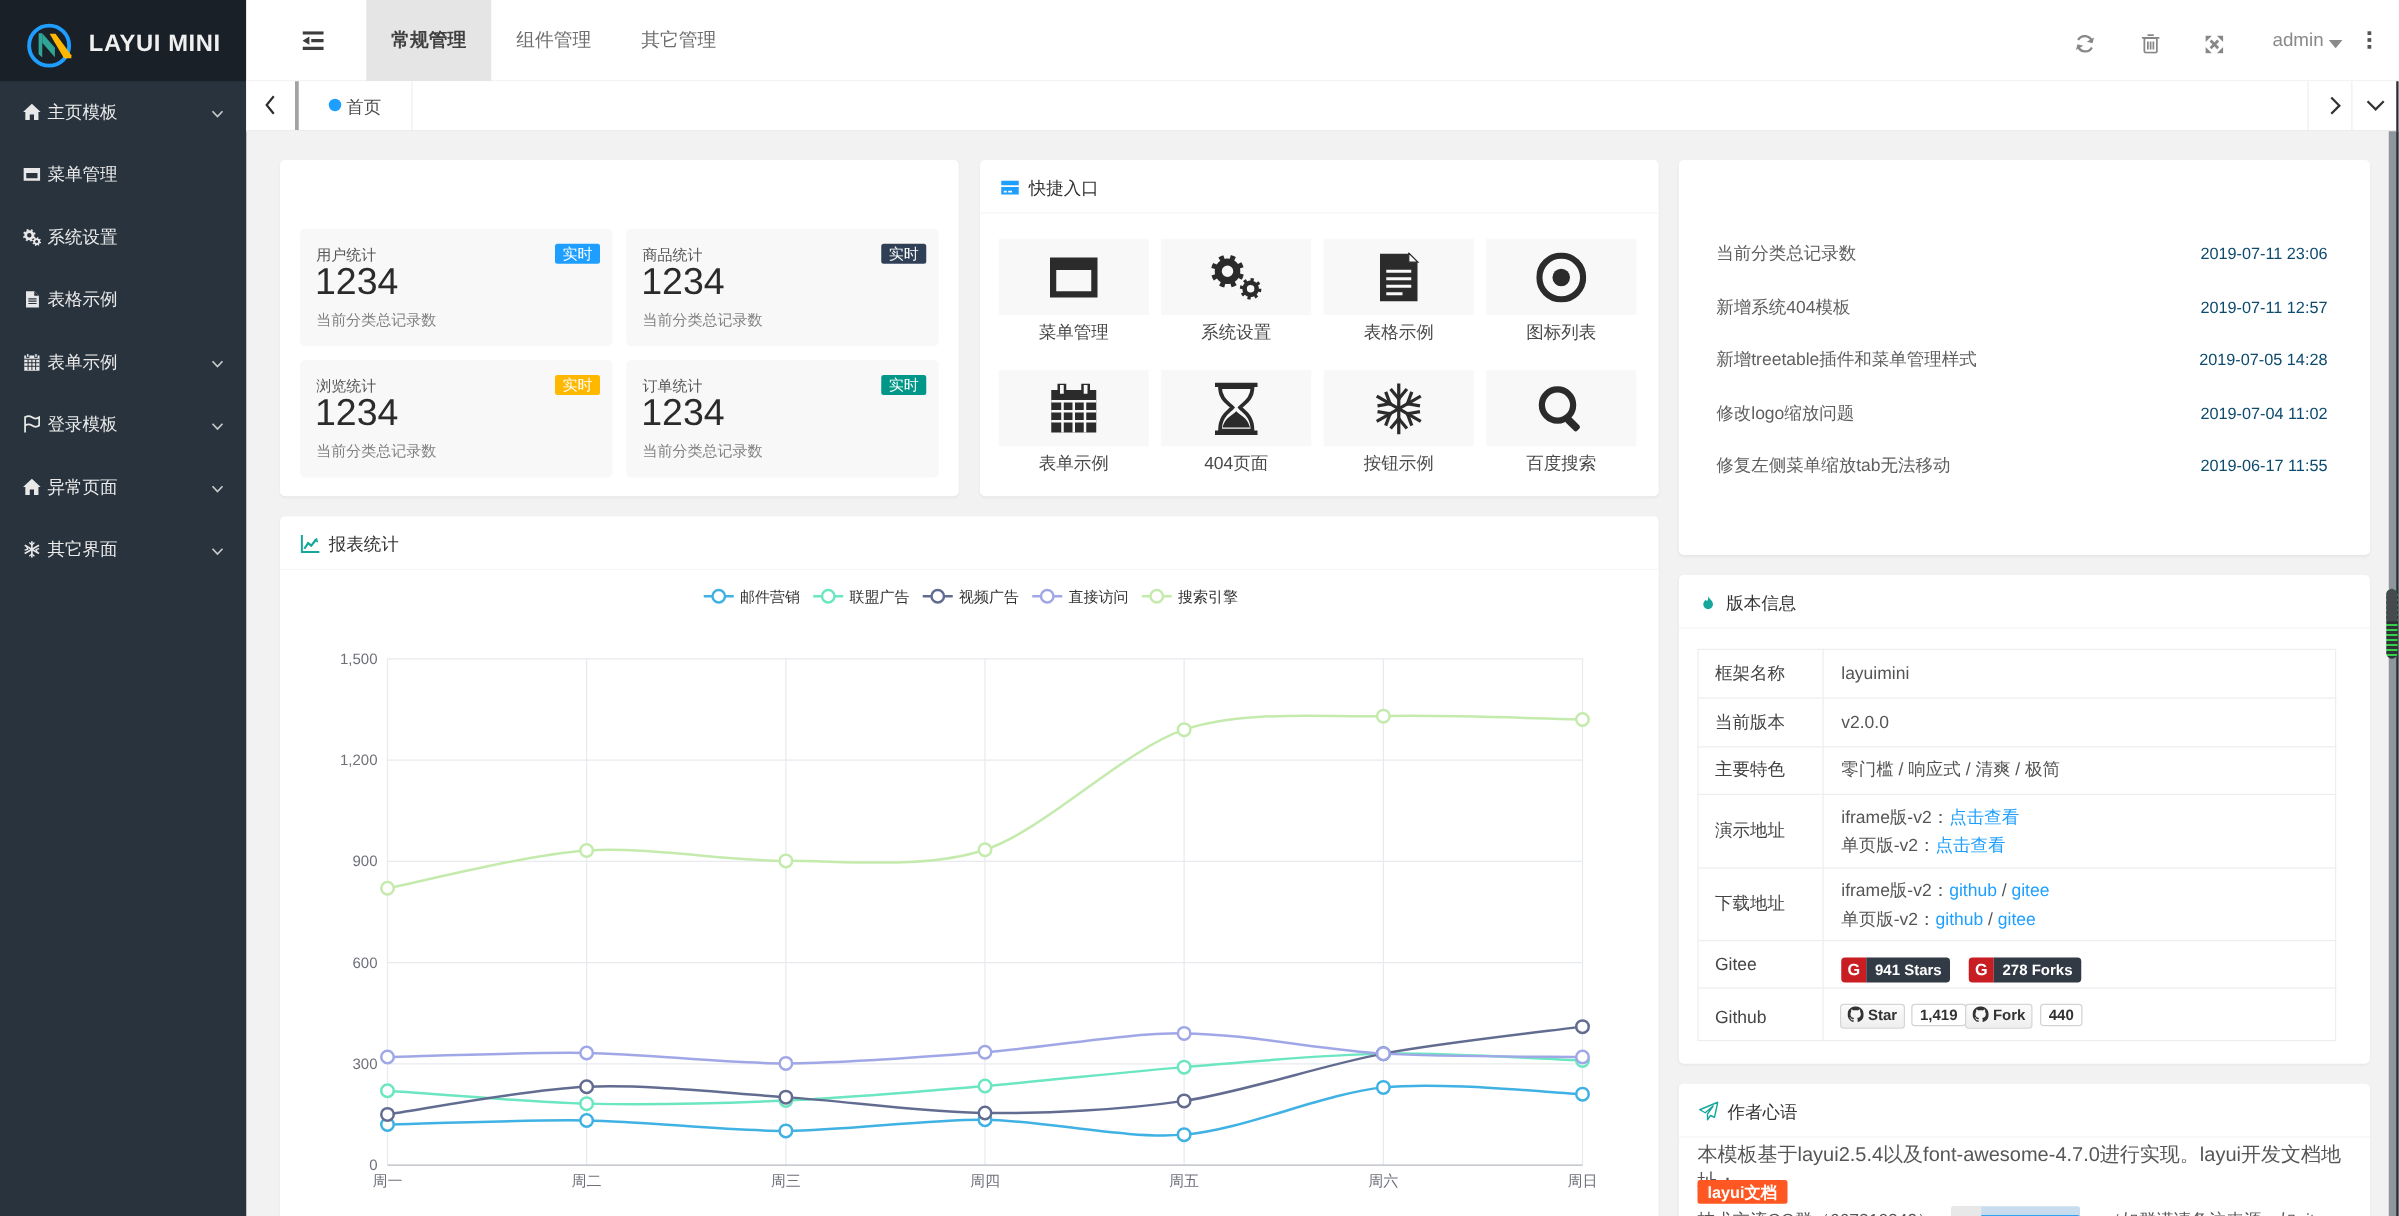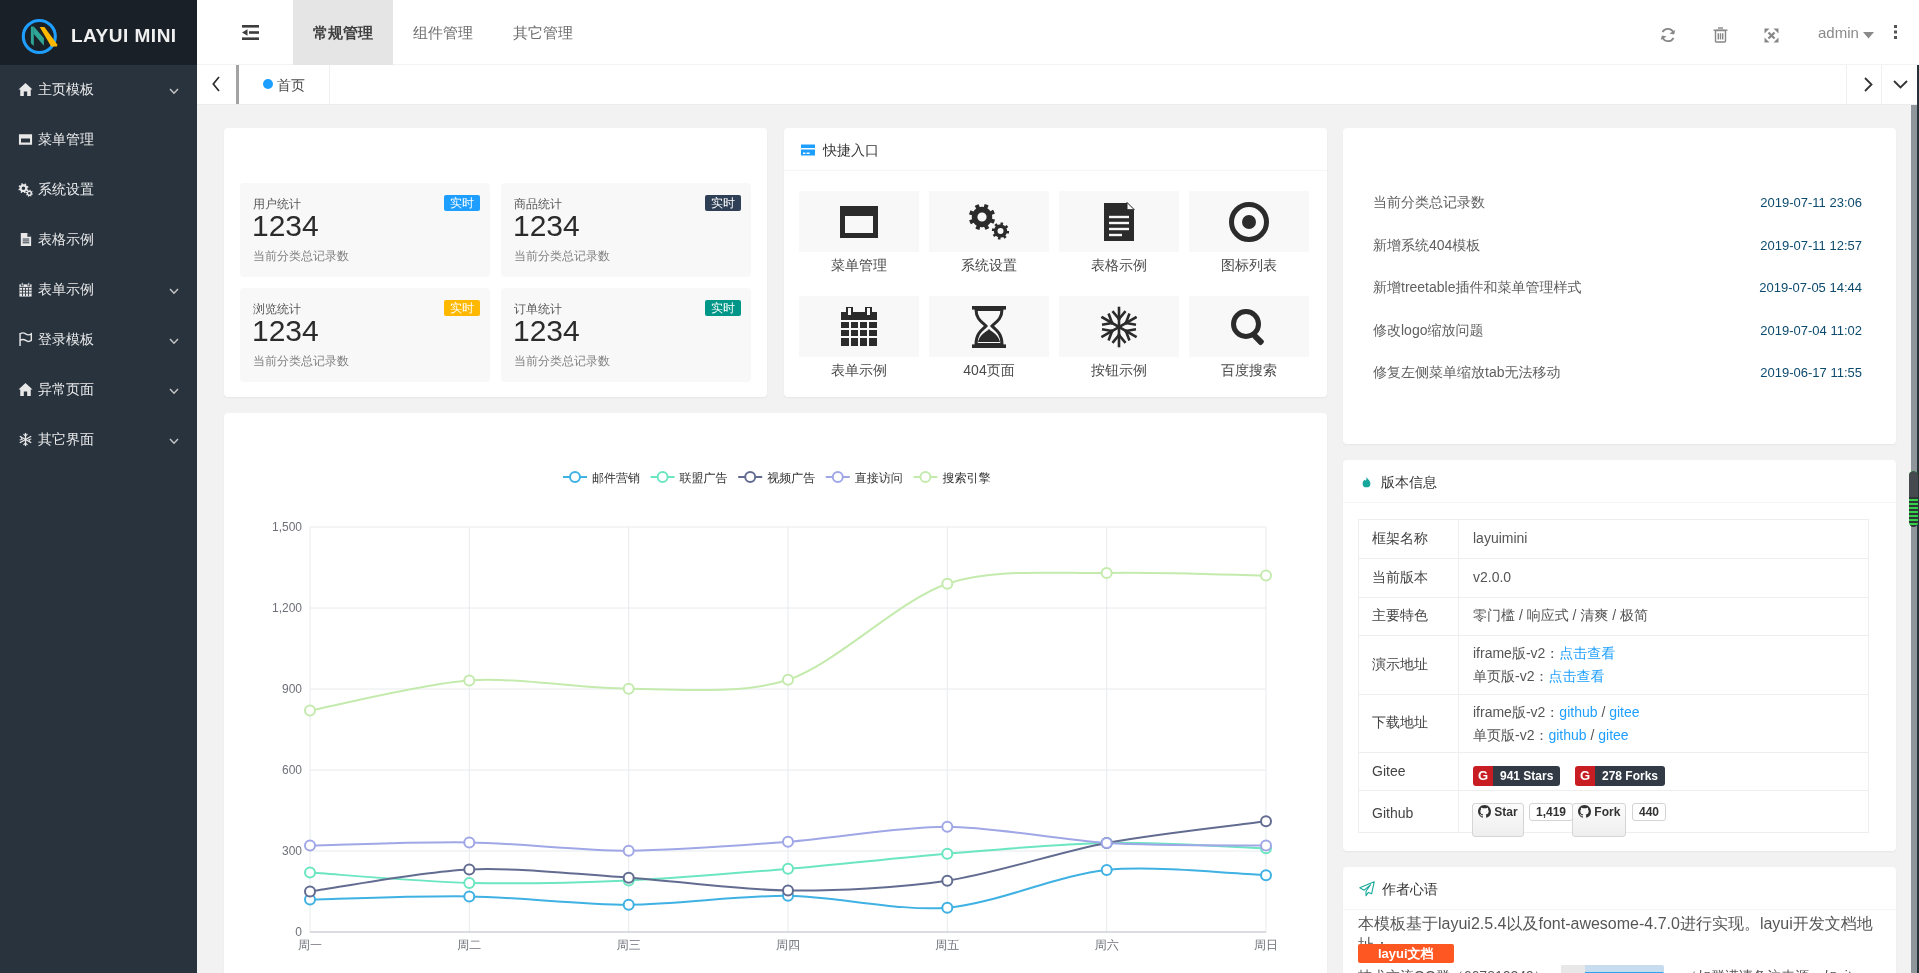--- a/index.html
+++ b/index.html
@@ -41,21 +41,21 @@
 
 .nrow{position:absolute;left:30px;right:0;height:20px}
 .nrow .a{position:absolute;left:0;top:0;font-size:14px;color:#5f5f5f}
 .nrow .d{position:absolute;right:34px;top:1px;font-size:13px;color:#0c4a6e}
 
 .rline{position:absolute;left:15px;width:511px;height:1px;background:#eeeeee}
 .cell{position:absolute;font-size:14px;color:#444;white-space:nowrap}
 .gbadge{position:absolute;height:20px;white-space:nowrap;font-size:12px;font-weight:bold}
 .gb1{display:inline-block;vertical-align:top;width:20px;height:20px;line-height:20px;text-align:center;background:#c71d23;color:#fff;border-radius:3px 0 0 3px;font-size:13px}
 .gb2{display:inline-block;vertical-align:top;height:20px;line-height:20px;padding:0 7px;background:#323a45;color:#fff;border-radius:0 3px 3px 0}
-.ghbtn{position:absolute;height:34px;line-height:16px;padding:0 5px;border:1px solid #d5d5d5;border-radius:3px;background:linear-gradient(#fcfcfc,#eee);font-size:12px;font-weight:bold;color:#333;white-space:nowrap}
+.ghbtn{position:absolute;height:20px;line-height:16px;padding:0 5px;border:1px solid #d5d5d5;border-radius:3px;background:linear-gradient(#fcfcfc,#eee);font-size:12px;font-weight:bold;color:#333;white-space:nowrap}
 .ghcnt{position:absolute;height:18px;line-height:16px;padding:0 6px;border:1px solid #d4d4d4;border-radius:3px;background:#fff;font-size:12px;font-weight:bold;color:#333}
 a.lk{color:#1E9FFF;text-decoration:none}
 .scroll-track{position:absolute;right:0;top:105px;width:8px;height:868px;background:#8f979c;border-right:2px solid #26323a}
 .scroll-thumb{position:absolute;right:1px;top:471px;width:9px;height:56px;border-radius:5px;background:repeating-linear-gradient(to bottom,#35cf4b 0 2px,#2e3436 2px 4px);overflow:hidden}
 .scroll-thumb:before{content:"";position:absolute;left:0;top:0;width:9px;height:26px;background:#46494d;border-radius:5px 5px 0 0}
 </style>
 </head>
 <body>
 
 <div id="side"></div>
@@ -349,32 +349,40 @@
 <div class="nrow" style="top:66px">
       <div class="a">当前分类总记录数</div>
       <div class="d">2019-07-11 23:06</div>
     </div>
 <div class="nrow" style="top:109px">
       <div class="a">新增系统404模板</div>
       <div class="d">2019-07-11 12:57</div>
     </div>
 <div class="nrow" style="top:151px">
       <div class="a">新增treetable插件和菜单管理样式</div>
-      <div class="d">2019-07-05 14:44</div>
+      <div class="d">2019-07-05 14:28</div>
     </div>
 <div class="nrow" style="top:194px">
       <div class="a">修改logo缩放问题</div>
       <div class="d">2019-07-04 11:02</div>
     </div>
 <div class="nrow" style="top:236px">
       <div class="a">修复左侧菜单缩放tab无法移动</div>
       <div class="d">2019-06-17 11:55</div>
     </div>
 </div>
 <div class="card" id="cardD" style="left:224px;top:413px;width:1103px;height:600px">
+<div class="chd">
+      <svg class="ci" viewBox="0 0 16 16">
+        <path d="M1.5 1 V14.5 H15.5" fill="none" stroke="#16a79c" stroke-width="1.6"></path>
+        <path d="M3.5 12 L6.5 7.5 L9 9.5 L13 4.5" fill="none" stroke="#16a79c" stroke-width="1.8"></path>
+        <polygon points="13.6,3.2 14.6,7.2 10.8,5.2" fill="#16a79c"></polygon>
+      </svg>
+      <div class="ct">报表统计</div>
+    </div>
 <div style="position:absolute;left:0;top:43px;width:1103px;height:557px;overflow:hidden">
       <svg width="1103" height="557" viewBox="0 43 1103 557" style="position:absolute;left:0;top:0;font-family:'Liberation Sans',sans-serif">
 <line x1="86" y1="438" x2="1042" y2="438" stroke="#e8eaee" stroke-width="1"></line>
 <line x1="86" y1="357" x2="1042" y2="357" stroke="#e8eaee" stroke-width="1"></line>
 <line x1="86" y1="276" x2="1042" y2="276" stroke="#e8eaee" stroke-width="1"></line>
 <line x1="86" y1="195" x2="1042" y2="195" stroke="#e8eaee" stroke-width="1"></line>
 <line x1="86" y1="114" x2="1042" y2="114" stroke="#e8eaee" stroke-width="1"></line>
 <line x1="86" y1="114" x2="86" y2="519" stroke="#e8eaee" stroke-width="1"></line>
 <line x1="245.3" y1="114" x2="245.3" y2="519" stroke="#e8eaee" stroke-width="1"></line>
 <line x1="404.7" y1="114" x2="404.7" y2="519" stroke="#e8eaee" stroke-width="1"></line>
@@ -495,20 +503,20 @@
 <div class="ghcnt" style="left:289px;top:343px">440</div>
 </div>
 <div class="card" id="cardF" style="left:1343px;top:867px;width:553px;height:140px">
 <div class="chd">
       <svg class="ci" viewBox="0 0 16 16">
         <path d="M15.2 0.8 L0.8 6.8 L5.2 9.2 L11.5 3.8 L7 10.2 L7 14.8 L9.4 11.4 L12.6 12.8 Z" fill="none" stroke="#16a79c" stroke-width="1.1" stroke-linejoin="round"></path>
       </svg>
       <div class="ct">作者心语</div>
     </div>
 <div style="position:absolute;left:15px;top:47px;font-size:16px;color:#565656">本模板基于layui2.5.4以及font-awesome-4.7.0进行实现。layui开发文档地址：</div>
-<div style="position:absolute;left:15px;top:77px;height:19px;line-height:19px;padding:0 20px;background:#FF5722;border-radius:2px;color:#fff;font-size:13px;font-weight:bold">layui文档</div>
+<div style="position:absolute;left:15px;top:77px;height:19px;line-height:19px;padding:0 8px;background:#FF5722;border-radius:2px;color:#fff;font-size:13px;font-weight:bold">layui文档</div>
 <div style="position:absolute;left:15px;top:101px;font-size:14px;color:#565656">技术交流QQ群（667810249）：</div>
 <div style="position:absolute;left:218px;top:98px;height:22px;background:#c8dcf0;border-radius:2px;color:#fff;font-size:12px"><span style="display:inline-block;width:24px;height:22px;background:#e8e8e8;border-radius:2px 0 0 2px"></span><span style="display:inline-block;height:22px;line-height:22px;padding:0 8px;background:#2ea3f2;border-radius:0 2px 2px 0;font-weight:bold">layui交流群</span></div>
 <div style="position:absolute;left:340px;top:101px;font-size:14px;color:#565656">（如群满请备注来源：如gitee</div>
 </div>
 <div class="scroll-track"></div>
 <div style="position:absolute;right:0;top:65px;width:2px;height:40px;background:#26323a"></div>
 <div class="scroll-thumb"></div>
 
 </body></html>

